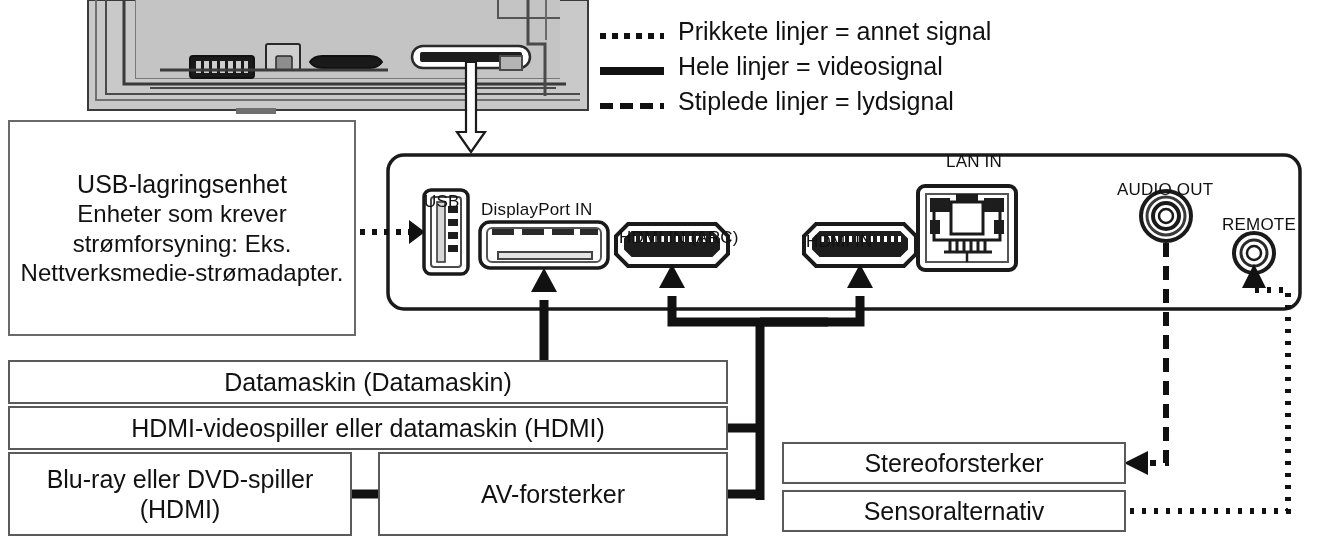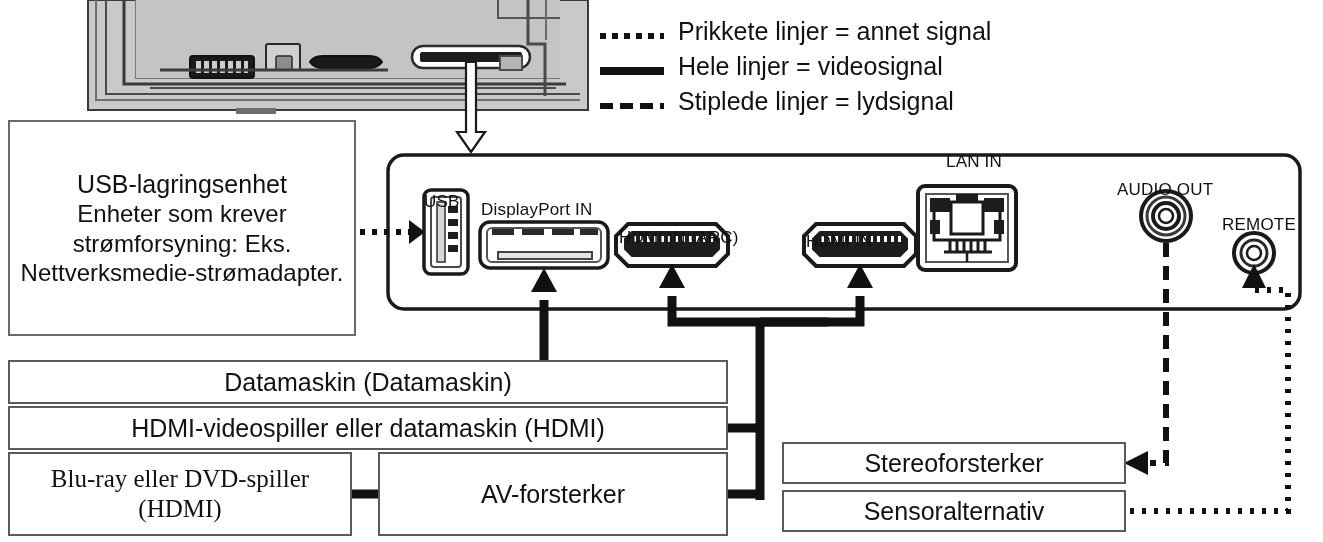--- a/index.html
+++ b/index.html
@@ -14,21 +14,21 @@
        text-align:center;line-height:1.22;}
   .box span{display:block;}
 
   #usb-box{left:8px;top:120px;width:348px;height:216px;border:2px solid #6a6a6a;
            flex-direction:column;padding:6px 8px;}
   #usb-box .t1{font-size:25px;}
   #usb-box .t2{font-size:24px;}
 
   #box-dp{left:8px;top:360px;width:720px;height:44px;font-size:25px;}
   #box-hdmi{left:8px;top:406px;width:720px;height:44px;font-size:25px;}
-  #box-bluray{left:8px;top:452px;width:344px;height:84px;font-size:25px;font-family:Liberation Serif, serif;}
+  #box-bluray{left:8px;top:452px;width:344px;height:84px;font-size:25px;}
   #box-av{left:378px;top:452px;width:350px;height:84px;font-size:25px;}
   #box-stereo{left:782px;top:442px;width:344px;height:42px;font-size:25px;}
   #box-sensor{left:782px;top:490px;width:344px;height:42px;font-size:25px;}
 
   
   #legend{position:absolute;left:598px;top:14px;width:470px;height:106px;}
   .leg-row{display:flex;align-items:center;height:35px;}
   .leg-mark{width:68px;height:10px;margin-right:12px;flex:0 0 68px;position:relative;}
   .leg-label{font-size:25px;white-space:nowrap;}
 

